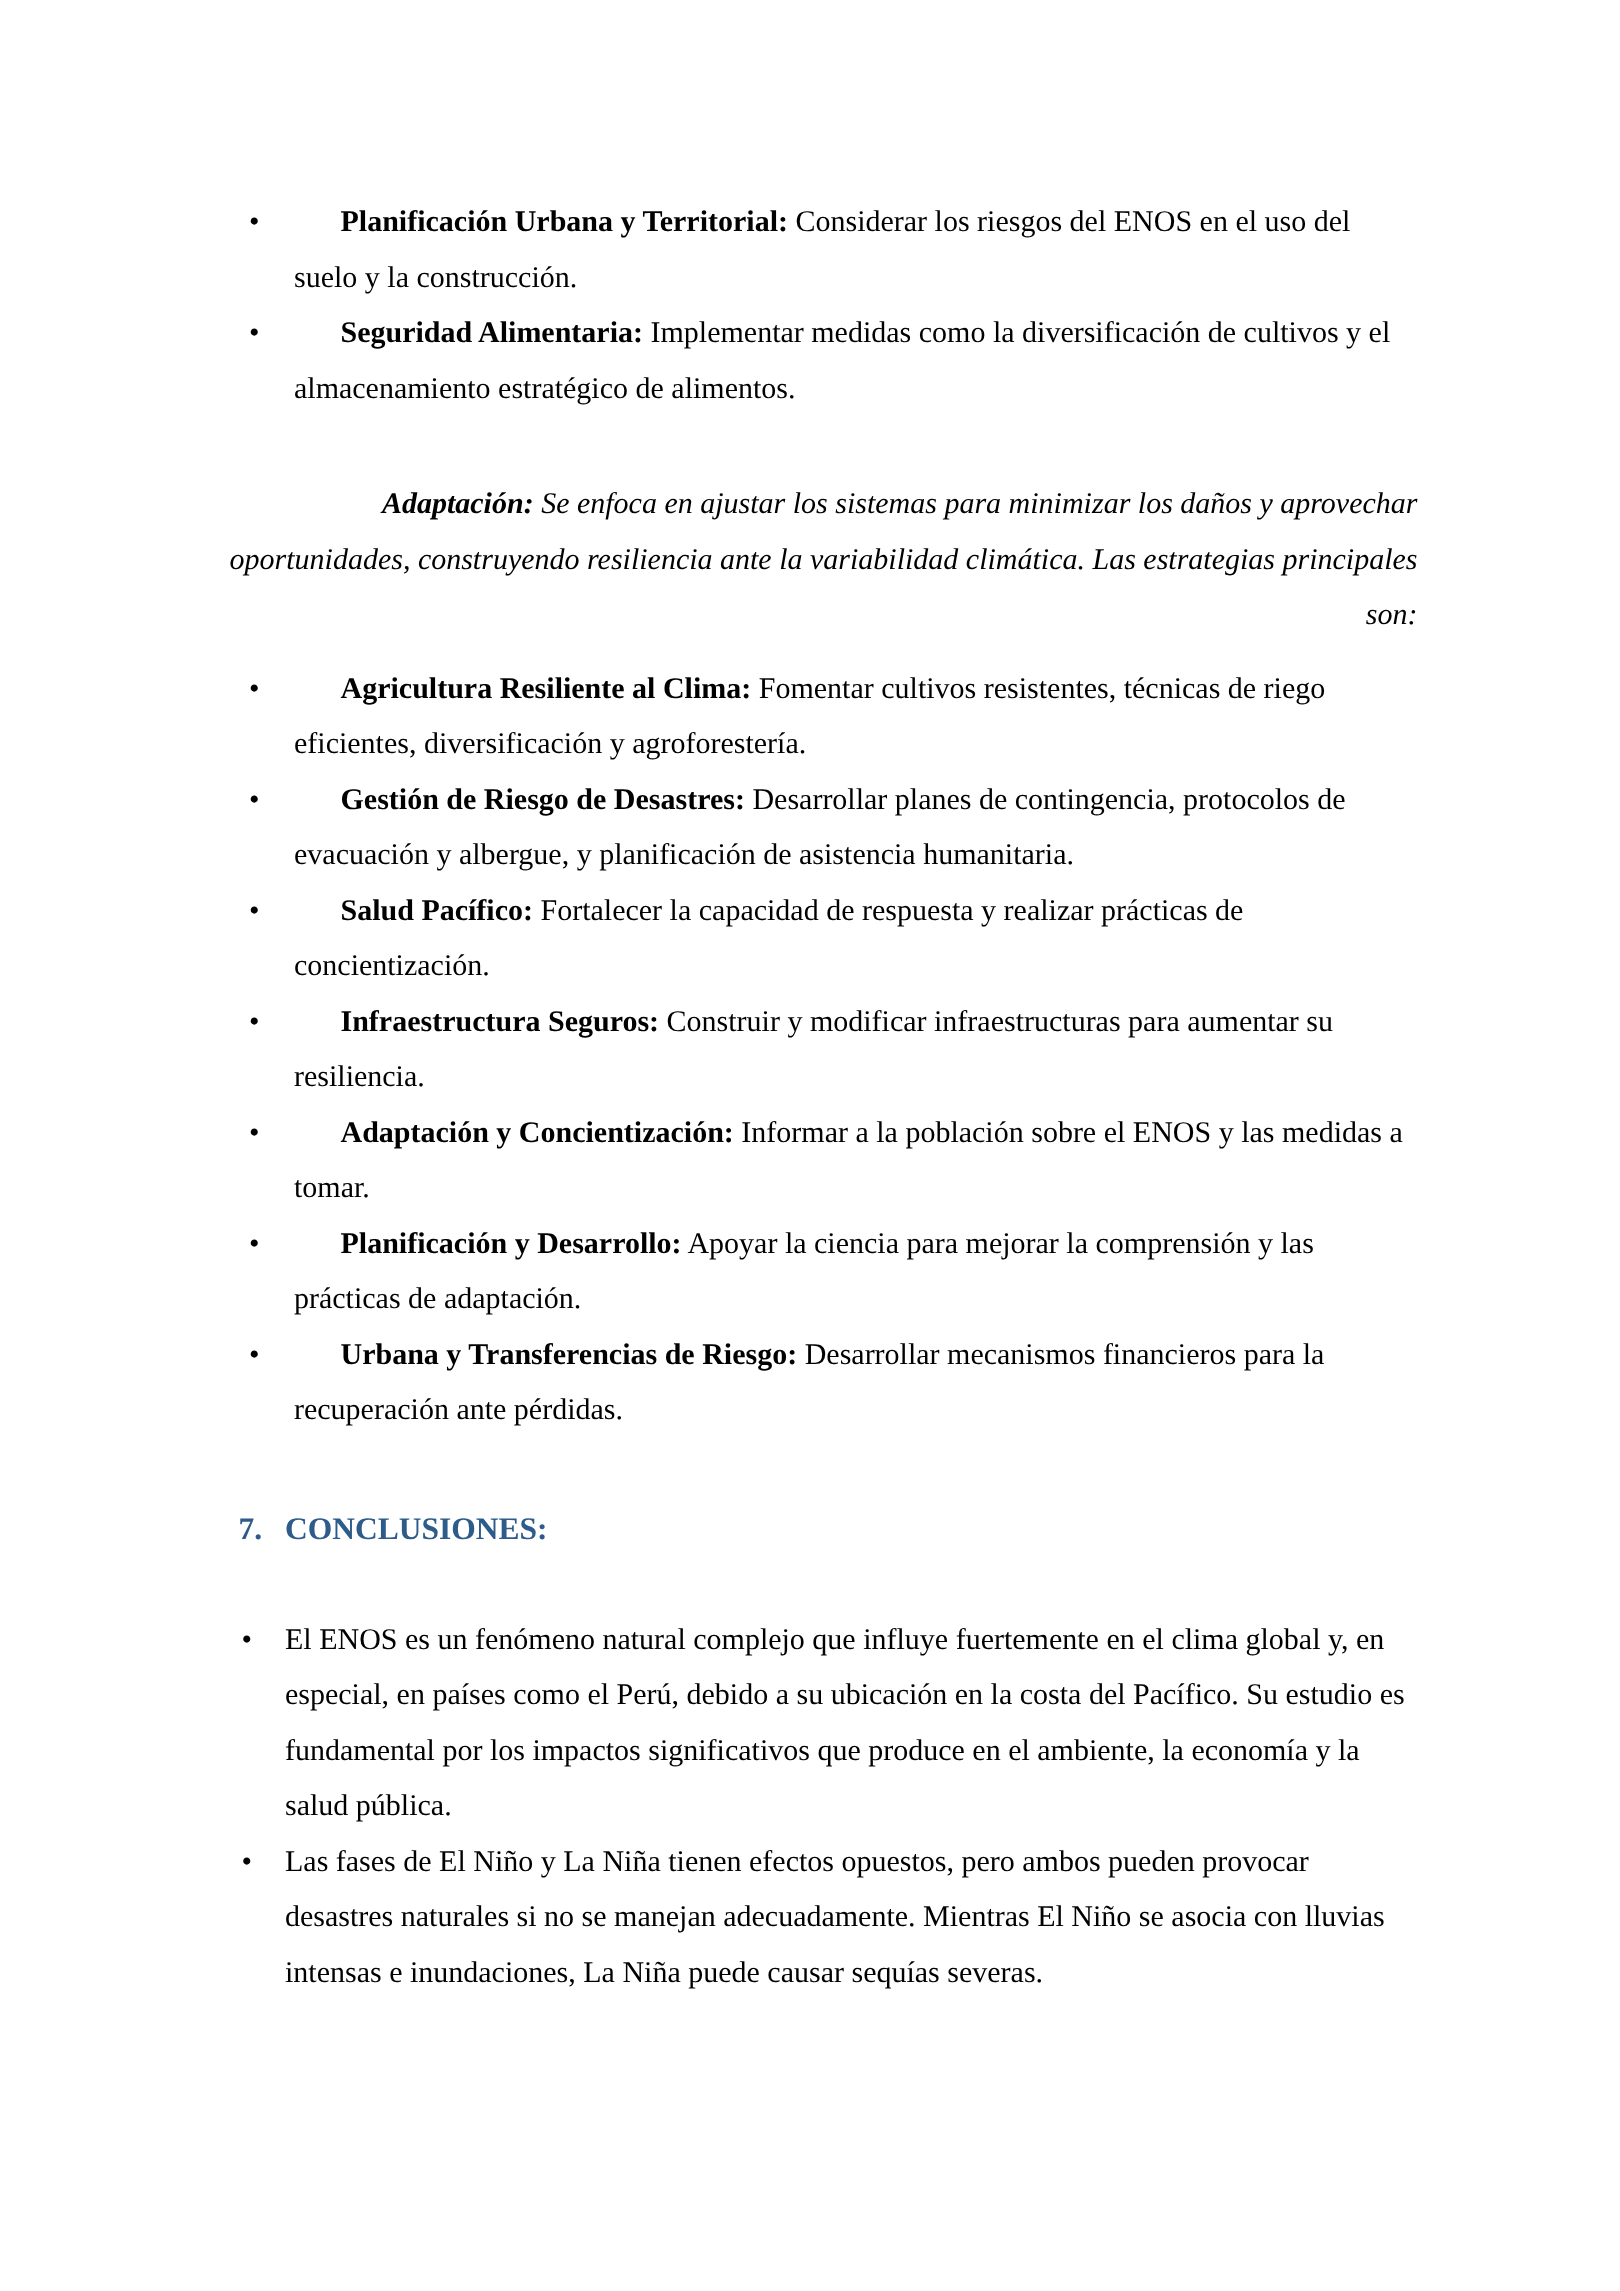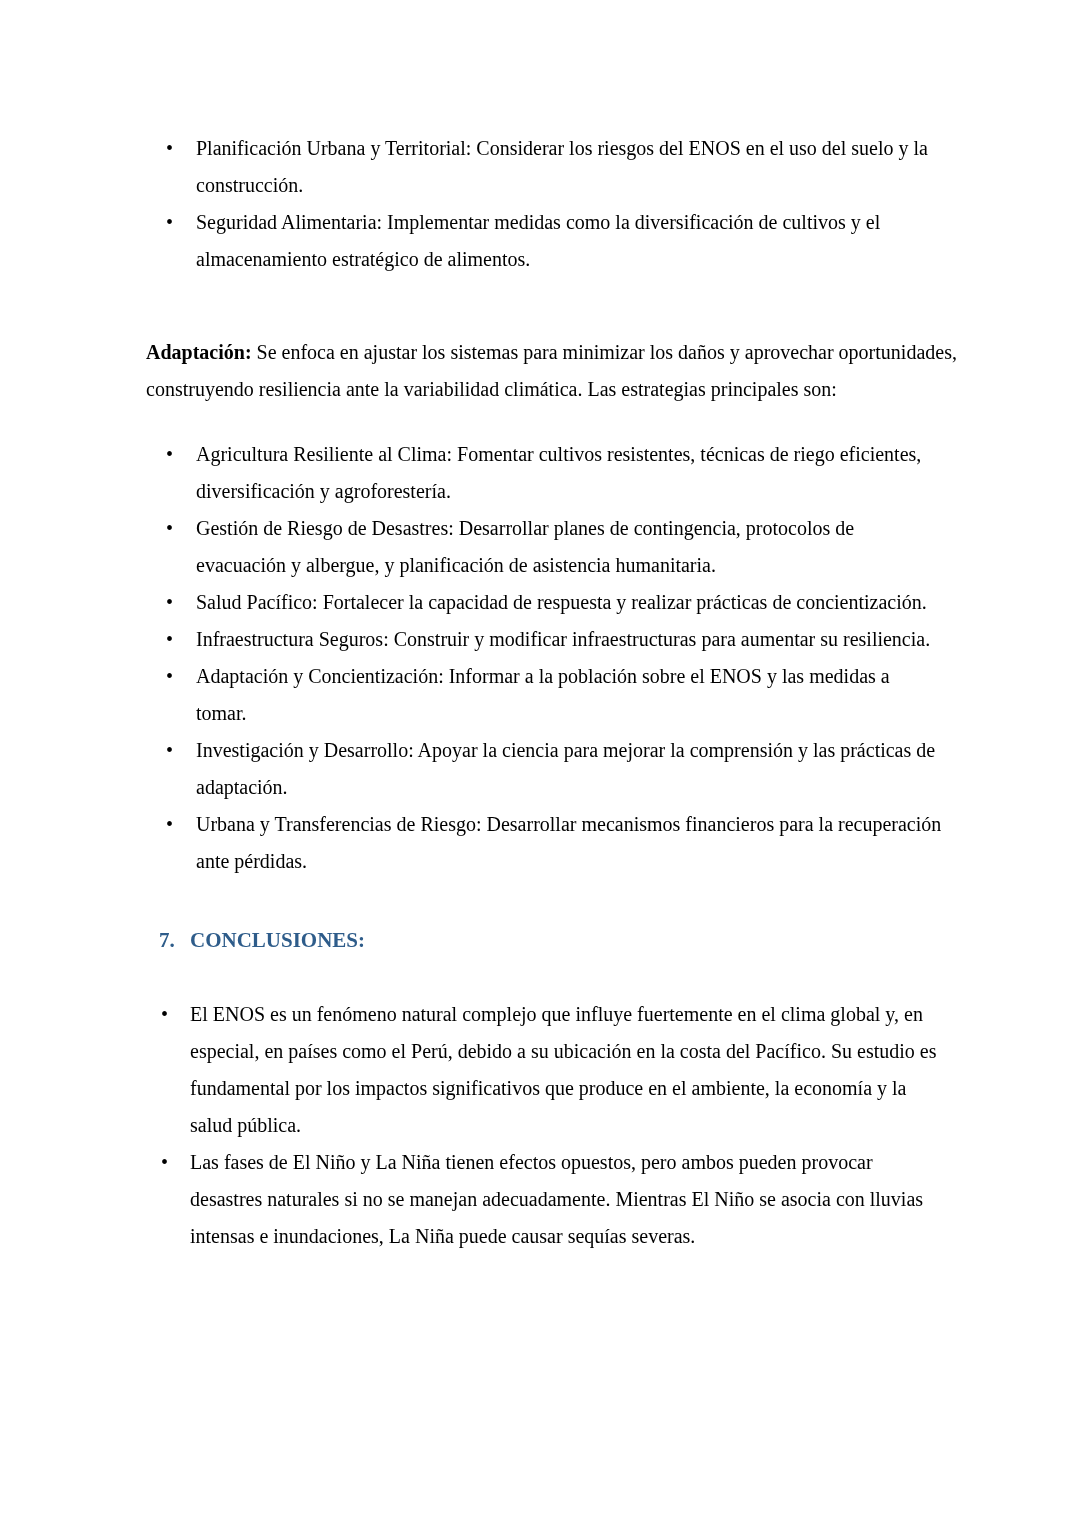--- a/index.html
+++ b/index.html
@@ -21,23 +21,24 @@
     height: 1527px;
     box-sizing: border-box;
     padding: 130px 135px 0 130px;
     background: #ffffff;
   }
 
   
   .para {
     font-size: 20px;
     line-height: 37px;
-    text-align: left;
-    margin: 16px;
+    text-align: right;
+    margin: 0;
     width: 815px;
+    font-style: italic;
   }
   .para .lead {
     font-weight: bold;
   }
 
   
   .bullets {
     list-style: none;
     margin: 0;
     padding: 0;
@@ -51,21 +52,22 @@
     margin: 0;
   }
   .bullets li .dot {
     position: absolute;
     left: 36px;
     top: 0;
     line-height: 37px;
     font-size: 20px;
   }
   .bullets li .lead {
-    font-weight: normal;
+    font-weight: bold;
+    margin-left: 31px;
   }
 
   
   .bullets.tight li {
     padding-left: 60px;
   }
   .bullets.tight li .dot {
     left: 31px;
   }
 
@@ -133,21 +135,21 @@
     <li>
       <span class="dot">•</span>
       <span class="lead">Infraestructura Seguros:</span><span> Construir y modificar infraestructuras para aumentar su resiliencia.</span>
     </li>
     <li>
       <span class="dot">•</span>
       <span class="lead">Adaptación y Concientización:</span><span> Informar a la población sobre el ENOS y las medidas a tomar.</span>
     </li>
     <li>
       <span class="dot">•</span>
-      <span class="lead">Investigación y Desarrollo:</span><span> Apoyar la ciencia para mejorar la comprensión y las prácticas de adaptación.</span>
+      <span class="lead">Planificación y Desarrollo:</span><span> Apoyar la ciencia para mejorar la comprensión y las prácticas de adaptación.</span>
     </li>
     <li>
       <span class="dot">•</span>
       <span class="lead">Urbana y Transferencias de Riesgo:</span><span> Desarrollar mecanismos financieros para la recuperación ante pérdidas.</span>
     </li>
   </ul>
 
   <div class="gap-heading"></div>
 
   <h2 class="section-heading">

